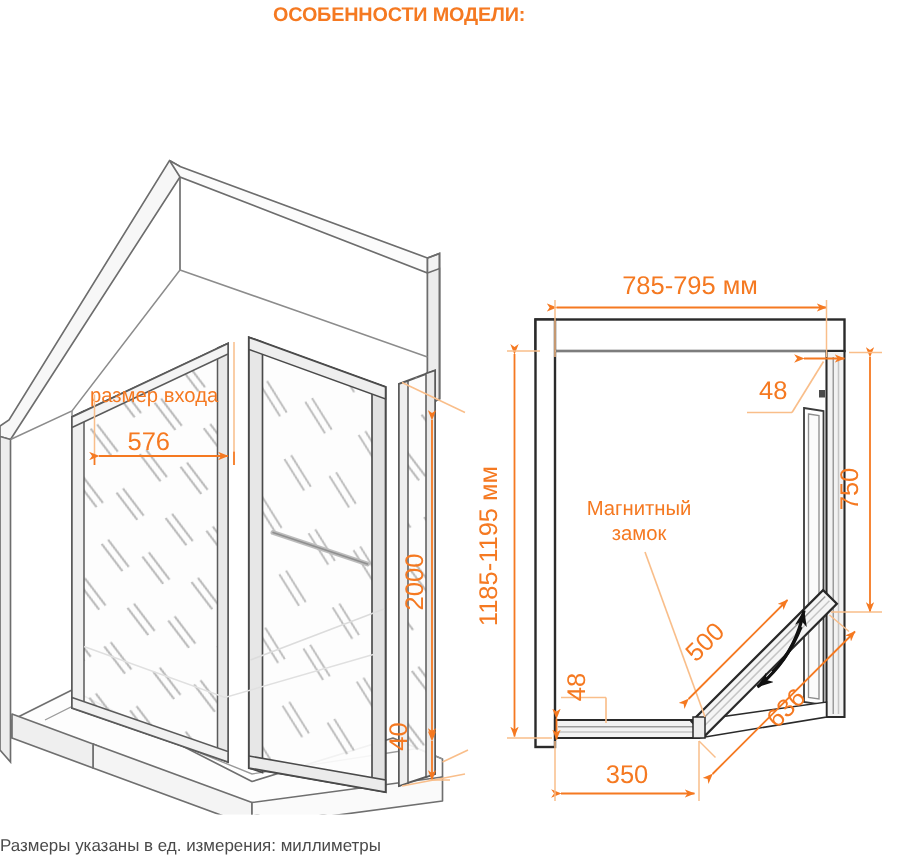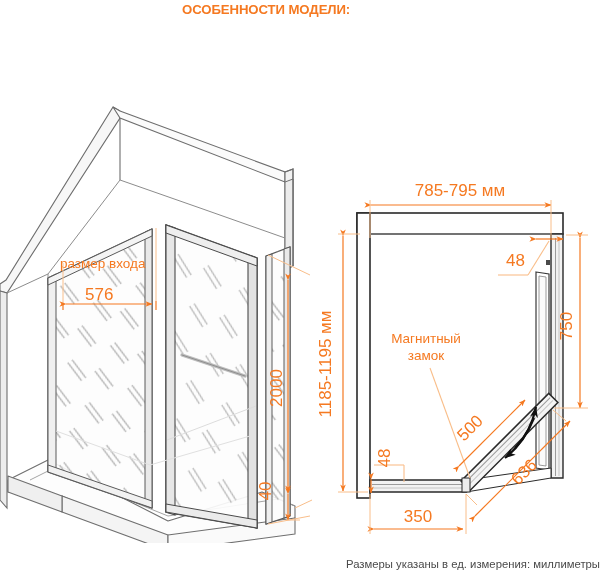--- a/index.html
+++ b/index.html
@@ -64,21 +64,21 @@
     height: 455px;
   }
   #stage svg { display: block; }
 
   
   #footer-note {
     position: absolute;
     left: 0;
     top: 558px;
     width: 600px;
-    text-align: right;
+    text-align: left;
     font-size: 11.3px;
     color: #4a4a4a;
   }
 
   .dim-text {
     font-family: "Liberation Sans", "DejaVu Sans", sans-serif;
     fill: #f57921;
     font-size: 17px;
   }
   .dim-text-md {

